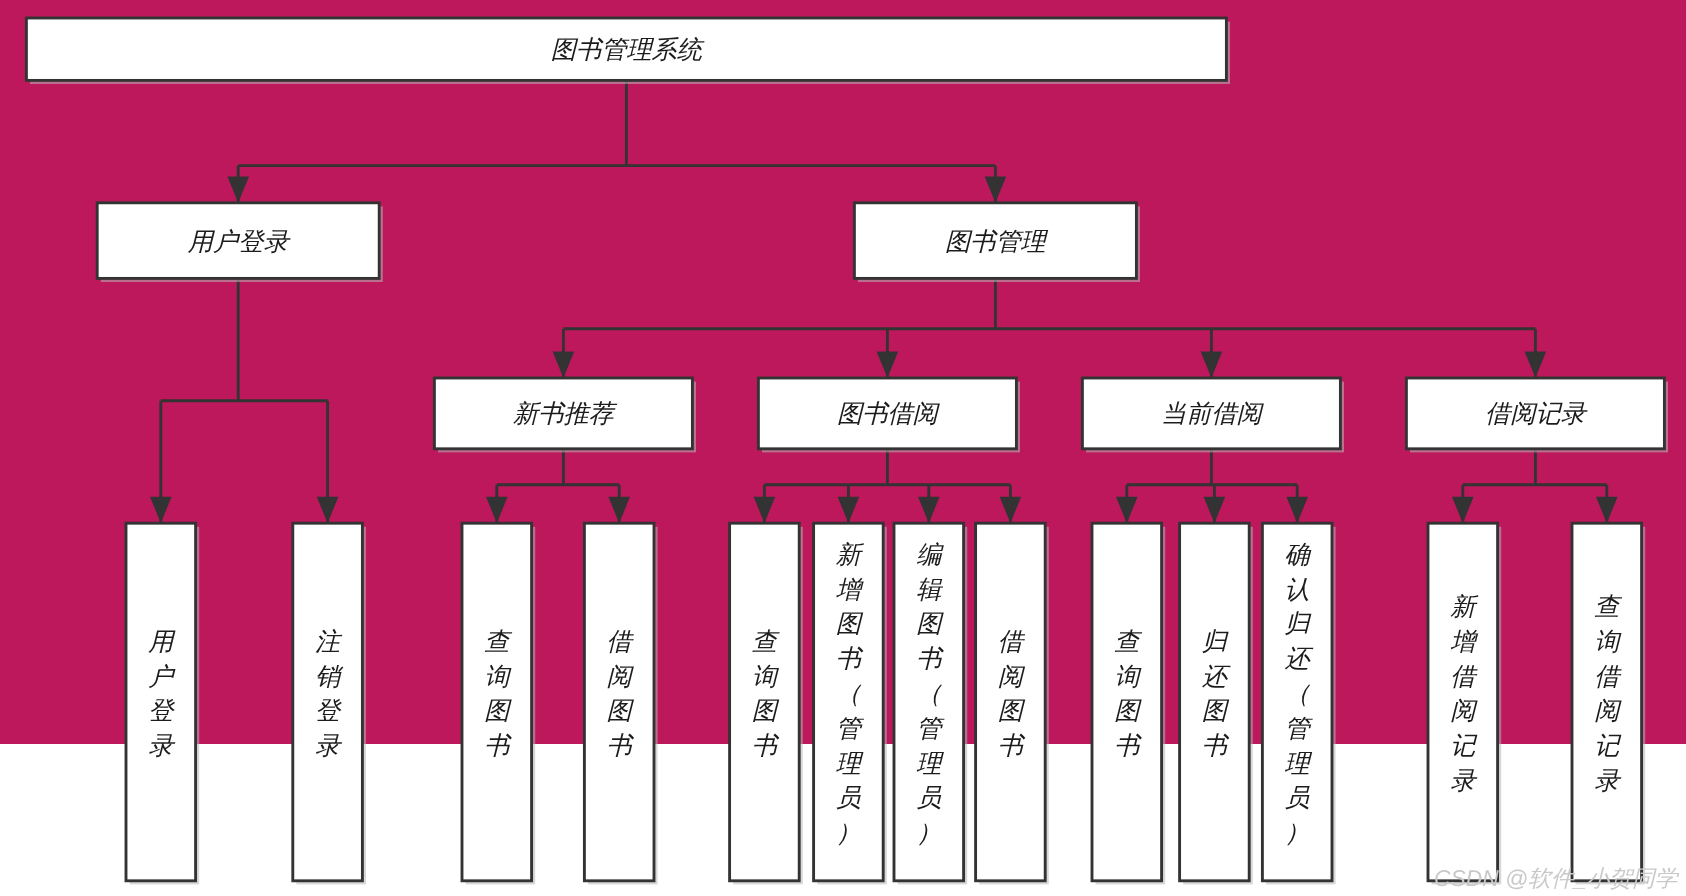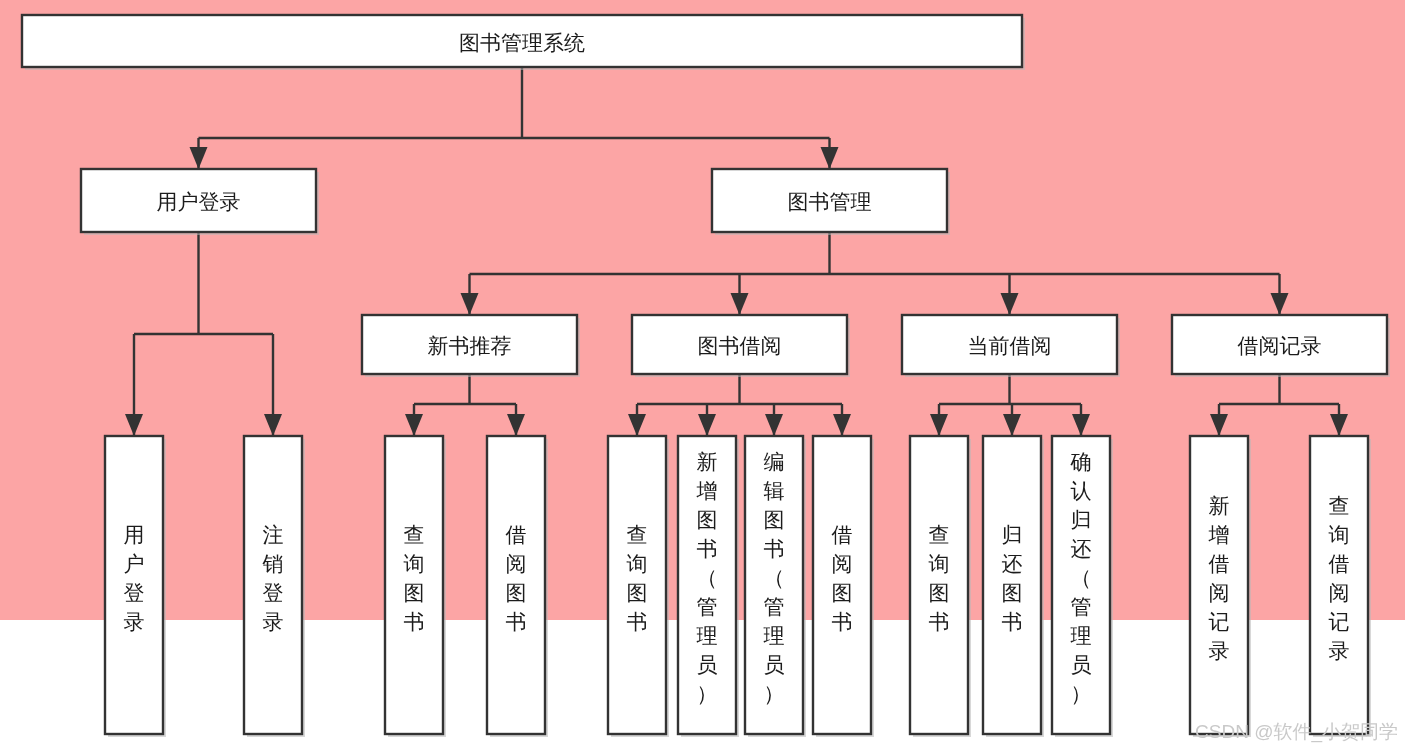--- a/index.html
+++ b/index.html
@@ -11,21 +11,22 @@
   body {
     width: 1405px;
     height: 747px;
     font-family: "Liberation Sans", "DejaVu Sans", sans-serif;
     overflow: hidden;
   }
   #diagram-root {
     position: relative;
     width: 1405px;
     height: 620px;
-    background: #fca5a5;
+    background: #be185d;
+    font-style: italic;
   }
   svg.diagram-canvas {
     position: absolute;
     left: 0;
     top: 0;
     width: 1405px;
     height: 747px;
     display: block;
   }
   .node-box {

